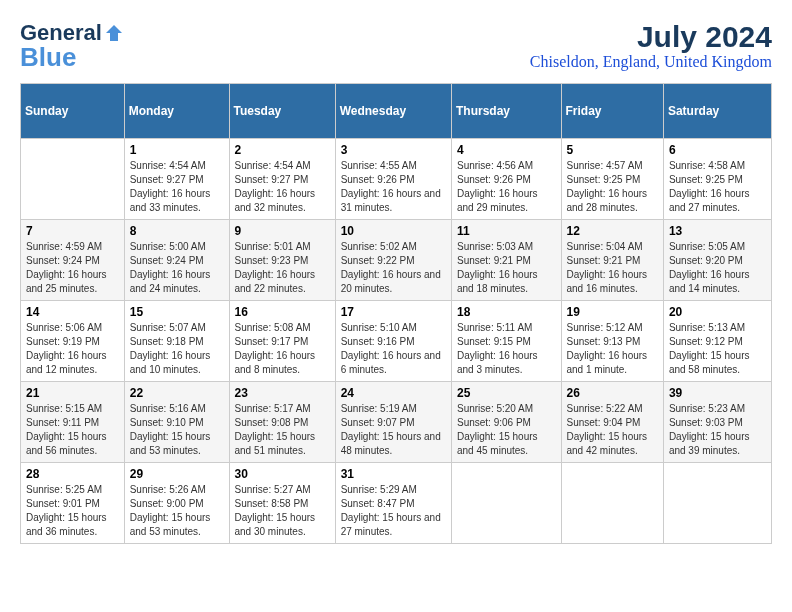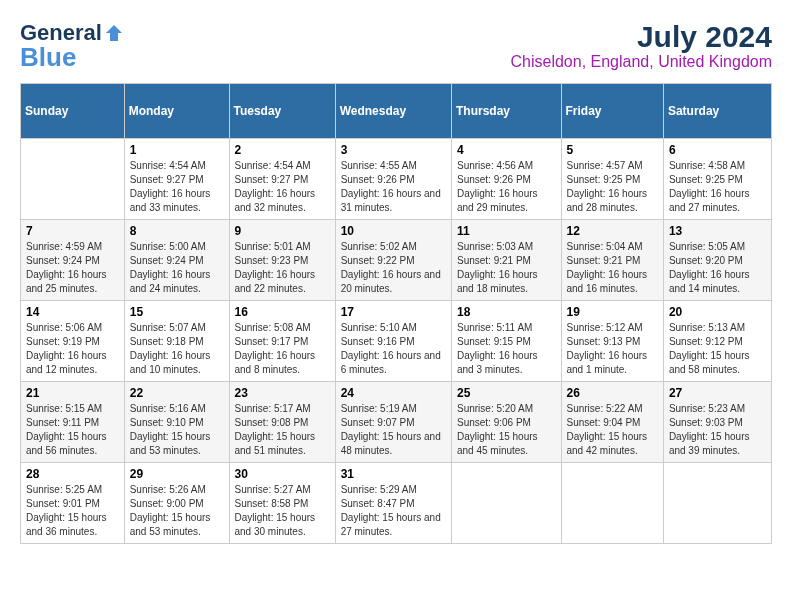--- a/index.html
+++ b/index.html
@@ -26,22 +26,23 @@
       text-align: right;
     }
     .month-title {
       font-size: 30px;
       font-weight: bold;
       color: #1a3a5c;
       line-height: 1.1;
     }
     .location-title {
       font-size: 16px;
-      color: #a21caf;
+      color: #1d4ed8;
       font-weight: normal;
+      font-family: Liberation Serif, serif;
     }
     .calendar-table {
       width: 100%;
       border-collapse: collapse;
       font-size: 11px;
     }
     .calendar-table th {
       background-color: #2e6da4;
       color: white;
       padding: 20px 4px;
@@ -319,21 +320,21 @@
       </td>
         <td>
         <span class="day-num">26</span>
         <div class="day-info">
           <span>Sunrise: 5:22 AM</span><br>
           <span>Sunset: 9:04 PM</span><br>
           <span>Daylight: 15 hours and 42 minutes.</span>
         </div>
       </td>
         <td>
-        <span class="day-num">27</span>
+        <span class="day-num">39</span>
         <div class="day-info">
           <span>Sunrise: 5:23 AM</span><br>
           <span>Sunset: 9:03 PM</span><br>
           <span>Daylight: 15 hours and 39 minutes.</span>
         </div>
       </td>
       </tr>
       <tr>
         <td>
         <span class="day-num">28</span>

